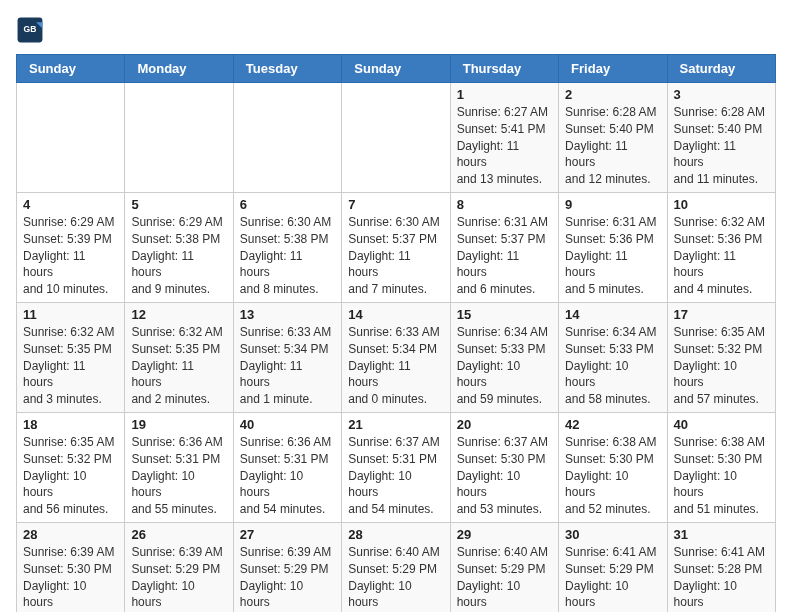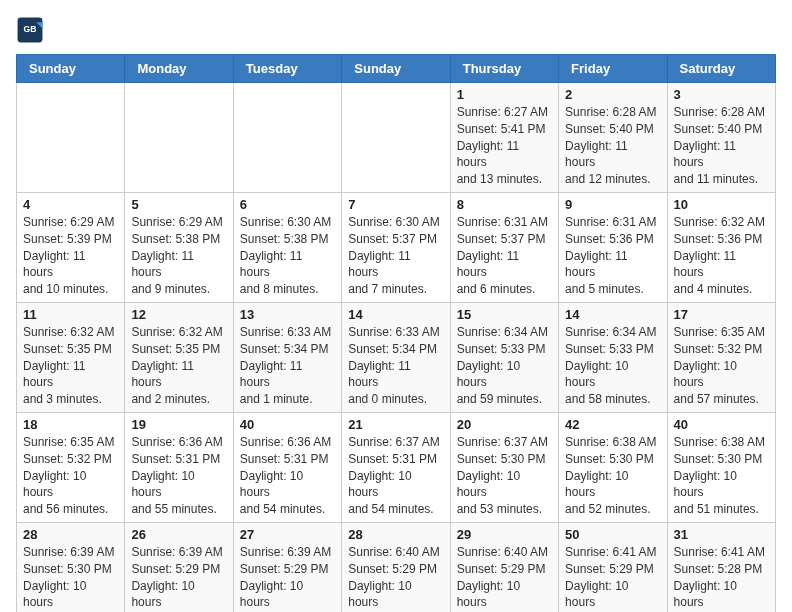--- a/index.html
+++ b/index.html
@@ -332,21 +332,21 @@
 and 49 minutes.</div>
         </td>
         <td>
           <div class="day-num">29</div>
           <div class="day-info" style="white-space: pre-line;">Sunrise: 6:40 AM
 Sunset: 5:29 PM
 Daylight: 10 hours
 and 48 minutes.</div>
         </td>
         <td>
-          <div class="day-num">50</div>
+          <div class="day-num">30</div>
           <div class="day-info" style="white-space: pre-line;">Sunrise: 6:41 AM
 Sunset: 5:29 PM
 Daylight: 10 hours
 and 47 minutes.</div>
         </td>
         <td>
           <div class="day-num">31</div>
           <div class="day-info" style="white-space: pre-line;">Sunrise: 6:41 AM
 Sunset: 5:28 PM
 Daylight: 10 hours

